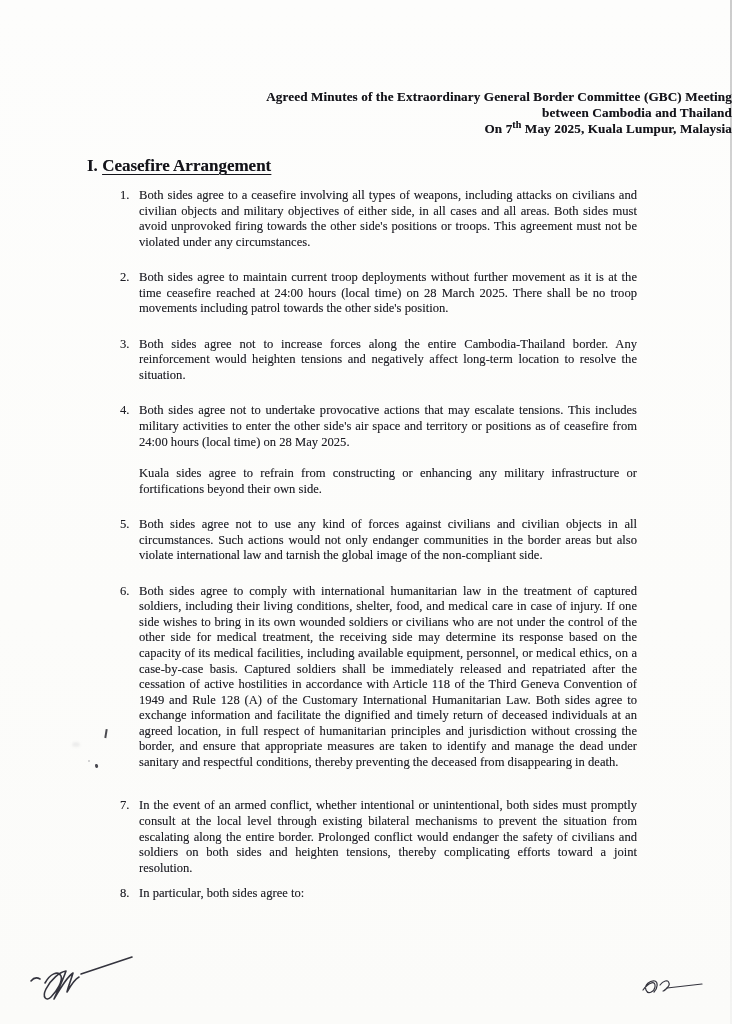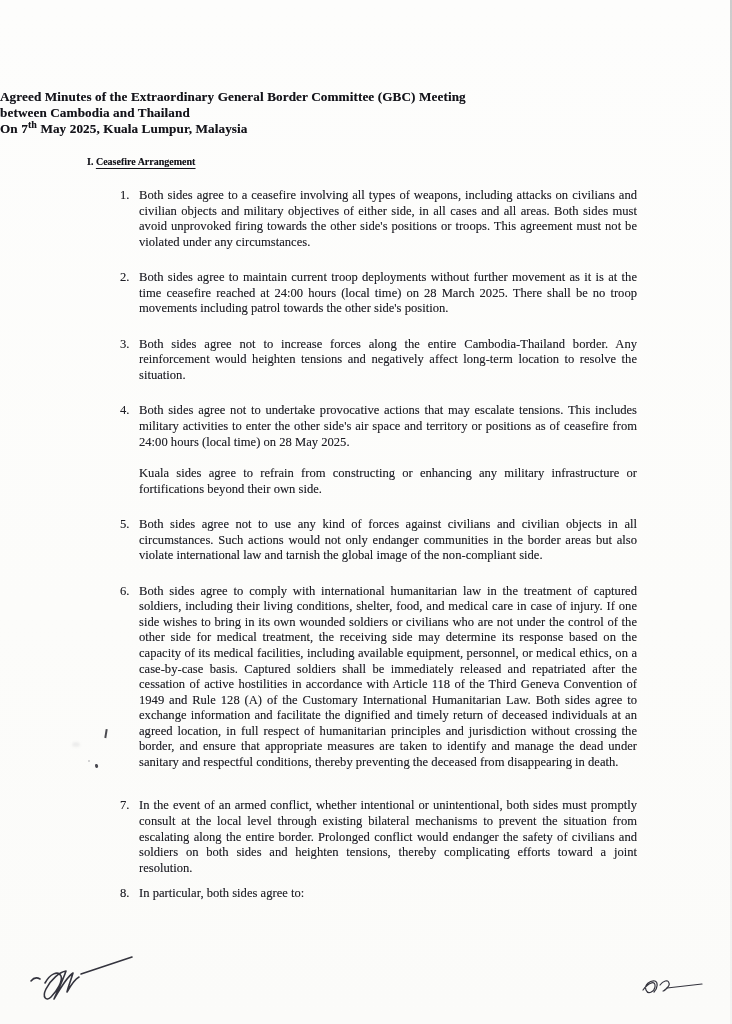--- a/index.html
+++ b/index.html
@@ -26,39 +26,39 @@
     right: 0;
     width: 2px;
     height: 100%;
     background: linear-gradient(180deg, #cccccc 0%, #d6d6d6 30%, rgba(214,214,214,0.45) 70%, rgba(214,214,214,0.2) 100%);
   }
   .title-block {
     position: absolute;
     top: 89px;
     left: 0;
     width: 100%;
-    text-align: left;
+    text-align: right;
     font-weight: bold;
     font-size: 13.2px;
     line-height: 16.2px;
     color: #14141a;
     letter-spacing: 0.1px;
     text-shadow: 0 0 0.5px rgba(20,20,30,0.45);
   }
   .title-block sup {
     font-size: 10px;
     vertical-align: super;
     line-height: 0;
   }
   .section-heading {
     position: absolute;
     top: 156px;
     left: 87px;
     font-weight: bold;
-    font-size: 10px;
+    font-size: 17px;
     color: #14141a;
     text-shadow: 0 0 0.5px rgba(20,20,30,0.45);
   }
   .section-heading .heading-text {
     text-decoration: underline;
     text-decoration-thickness: 1.3px;
     text-underline-offset: 2.5px;
   }
   .clause-list {
     position: absolute;

